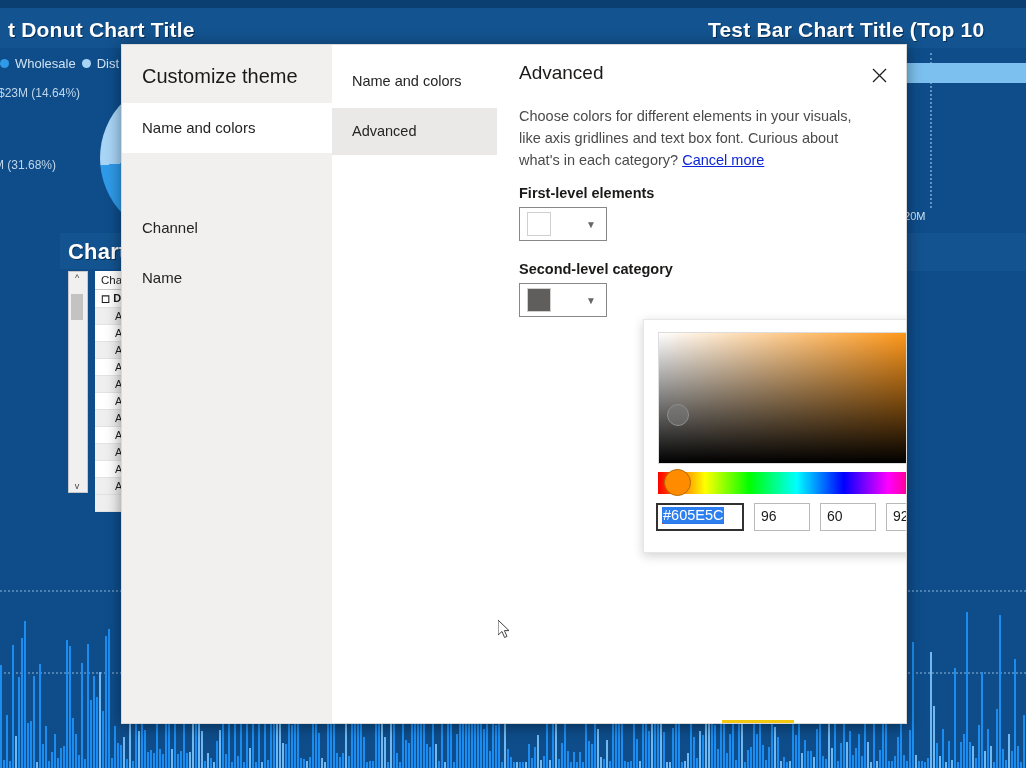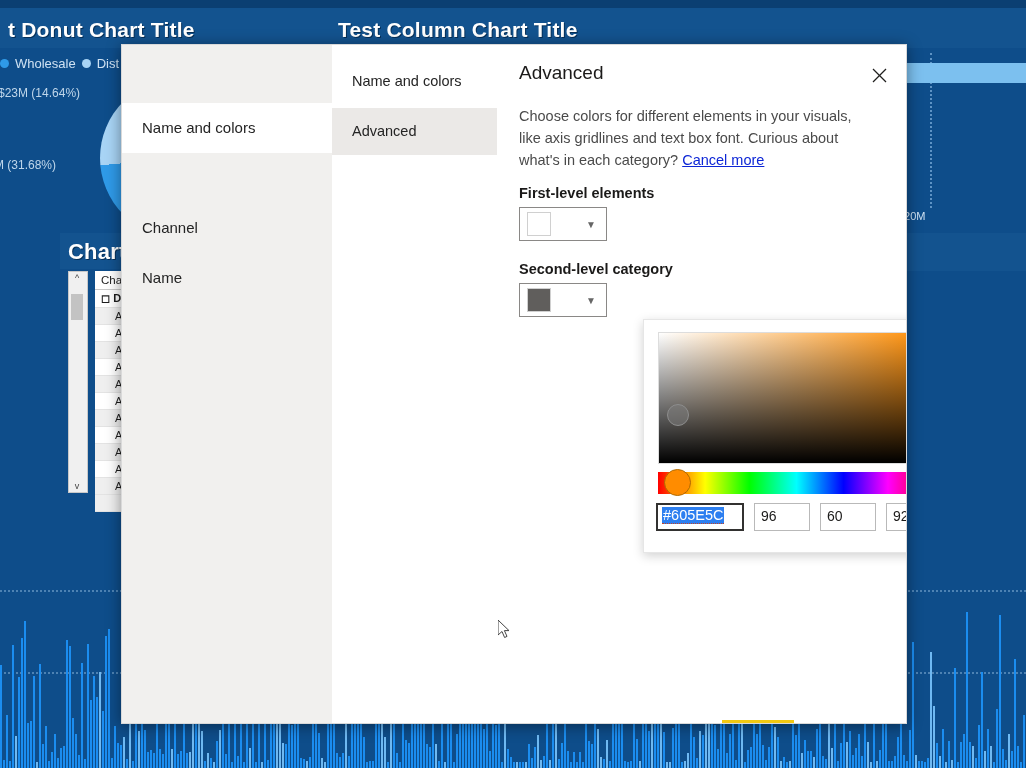--- a/index.html
+++ b/index.html
@@ -143,25 +143,25 @@
     </div>
     <div class="donut-lbl" style="left:108px;top:78px;">$23M (14.64%)</div>
     <div class="donut-lbl" style="left:104px;top:150px;">M (31.68%)</div>
     <div class="donut-wrap">
         <div class="donut"></div>
       </div>
   </div>
 
   <div class="rpt-tile" id="tile-col">
     <div class="tile-head" style="left:0;top:0;width:370px;height:40px;"></div>
-    <div class="rpt-title" id="col-title">Test Column Chart Title</div>
   </div>
 
   <div class="rpt-tile" id="tile-bar">
     <div class="tile-head" style="left:0;top:0;width:326px;height:40px;"></div>
+    <div class="rpt-title" id="bar-title">Test Bar Chart Title (Top 10</div>
     <div class="axis-dots" style="left:230px;top:45px;height:155px;"></div>
     <div class="hbar" style="left:0px;top:55px;width:326px;height:20px;"></div>
     <div class="hbar" style="left:0px;top:85px;width:152px;height:22px;"></div>
     <div class="hbar" style="left:0px;top:115px;width:28px;height:22px;"></div>
     <div class="hbar" style="left:0px;top:145px;width:-0px;height:22px;"></div>
     <div class="axis-lbl" style="left:198px;top:202px;">$20M</div>
     <div class="axis-ttl" style="left:0px;top:218px;">otal Sales</div>
   </div>
 
   <div class="rpt-tile" id="tile-card">
@@ -545,20 +545,21 @@
         <div class="sparkbar" style="left:1017px;width:2px;height:22px;"></div>
         <div class="sparkbar" style="left:1020px;width:2px;height:6px;"></div>
         <div class="sparkbar" style="left:1023px;width:2px;height:53px;"></div>
       </div>
   </div>
 </div>
 
 <div id="dlg">
 
   <div id="dlg-left">
+    <div id="dlg-head">Customize theme</div>
     <div class="nav-item sel" style="top:58px;">Name and colors</div>
     <div class="nav-item" style="top:158px;">Channel</div>
     <div class="nav-item" style="top:208px;">Name</div>
   </div>
 
   <div id="dlg-mid">
     <div class="sub-item" style="top:13px;">Name and colors</div>
     <div class="sub-item sel" style="top:63px;">Advanced</div>
   </div>
 

